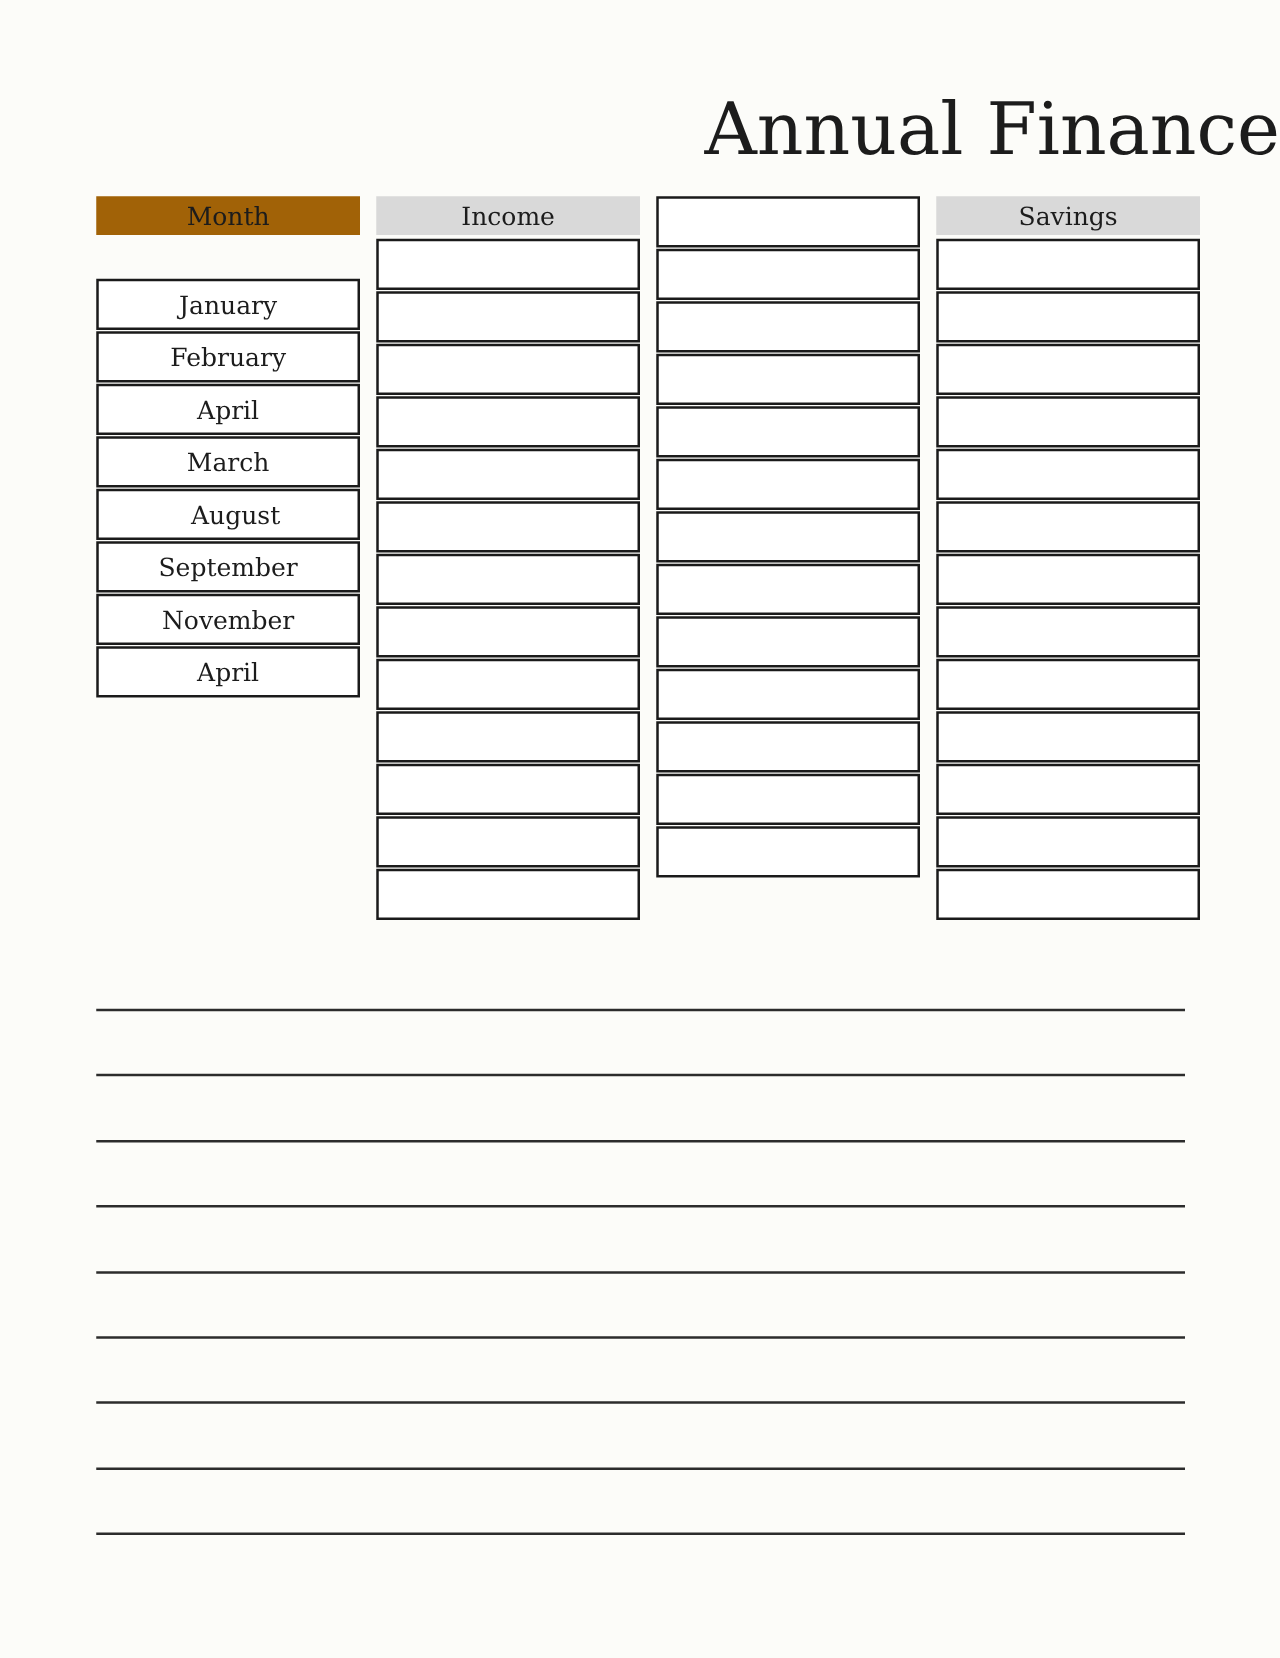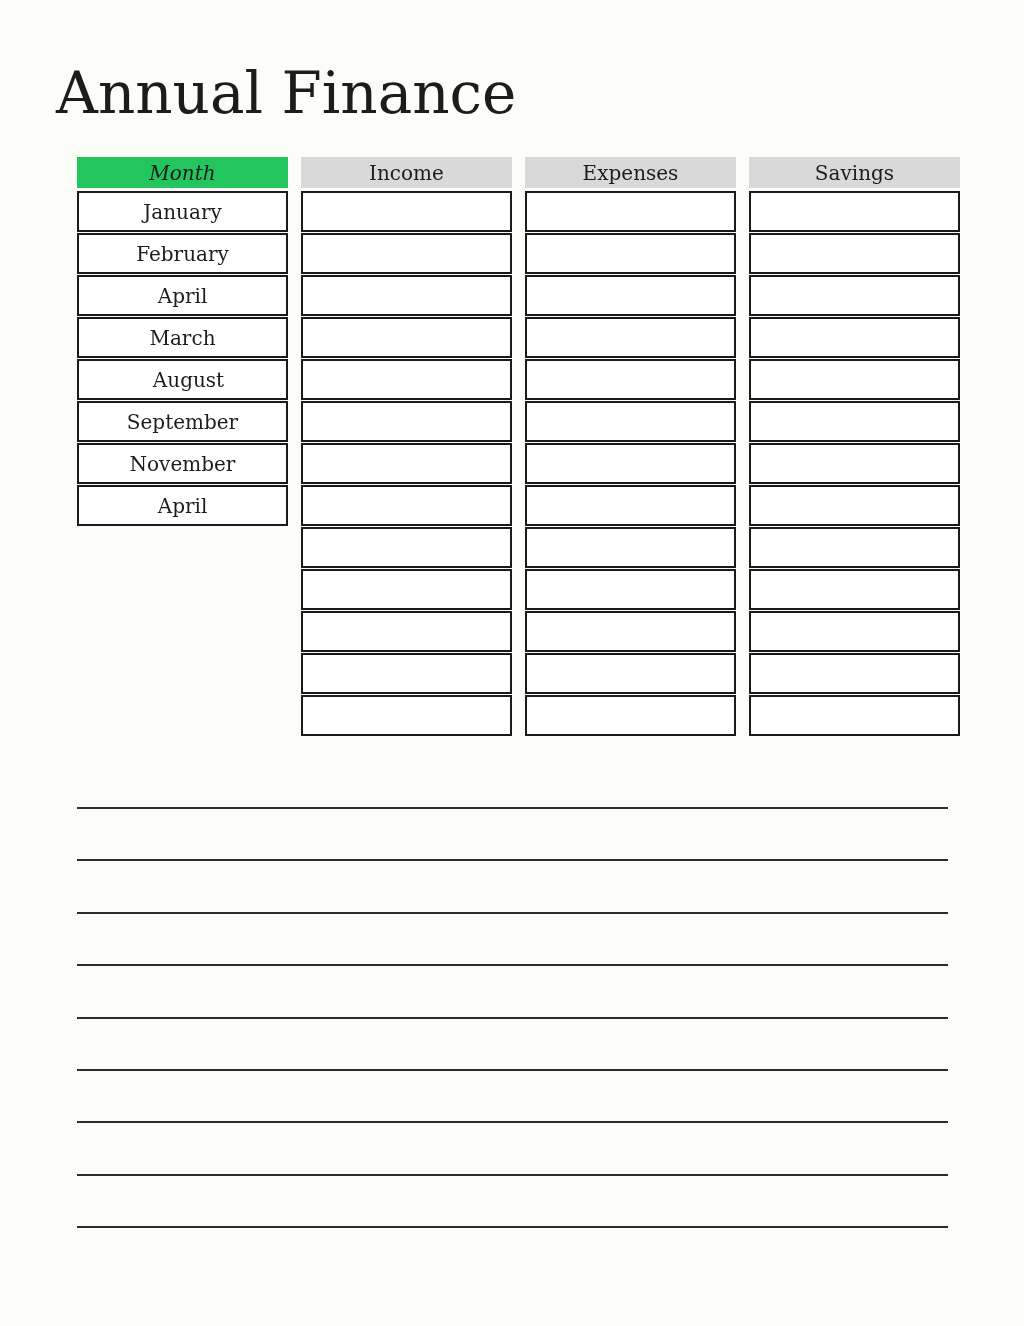--- a/index.html
+++ b/index.html
@@ -9,25 +9,25 @@
   body {
     width: 1024px;
     height: 1326px;
     position: relative;
     font-family: "DejaVu Serif", "Liberation Serif", serif;
     color: #1c1c1c;
     overflow: hidden;
   }
   .page-title {
     position: absolute;
-    top: 64px;
+    top: 74px;
     left: 56px;
     width: 968px;
     margin: 0;
-    text-align: left;
+    text-align: right;
     font-size: 58px;
     font-weight: 400;
     line-height: 1;
     letter-spacing: 0px;
     white-space: nowrap;
   }
   .finance-table {
     position: absolute;
     left: 77px;
     top: 157px;
@@ -71,22 +71,22 @@
     margin-bottom: 50.4px;
   }
 </style>
 </head>
 <body style="background: rgb(252, 252, 249); color: rgb(28, 28, 28);">
 
 <h1 class="page-title">Annual Finance</h1>
 
 <div class="finance-table" id="finance-table">
     <div class="table-column">
-      <div class="column-header" style="background: #22c55e; font-style: italic;">Month</div>
-      <div class="cell" style="border-color: rgb(26, 26, 26);">January</div>
+      <div class="column-header" style="background: #a16207;">Month</div>
+      <div class="cell" style="border-color: rgb(26, 26, 26); margin-top: 32px;">January</div>
       <div class="cell" style="border-color: rgb(26, 26, 26);">February</div>
       <div class="cell" style="border-color: rgb(26, 26, 26);">April</div>
       <div class="cell" style="border-color: rgb(26, 26, 26);">March</div>
       <div class="cell" style="border-color: rgb(26, 26, 26); padding-left: 12px;">August</div>
       <div class="cell" style="border-color: rgb(26, 26, 26);">September</div>
       <div class="cell" style="border-color: rgb(26, 26, 26);">November</div>
       <div class="cell" style="border-color: rgb(26, 26, 26);">April</div>
     </div>
     <div class="table-column">
       <div class="column-header" style="background: rgb(217, 217, 217);">Income</div>
@@ -98,21 +98,20 @@
       <div class="cell" style="border-color: rgb(26, 26, 26);"></div>
       <div class="cell" style="border-color: rgb(26, 26, 26);"></div>
       <div class="cell" style="border-color: rgb(26, 26, 26);"></div>
       <div class="cell" style="border-color: rgb(26, 26, 26);"></div>
       <div class="cell" style="border-color: rgb(26, 26, 26);"></div>
       <div class="cell" style="border-color: rgb(26, 26, 26);"></div>
       <div class="cell" style="border-color: rgb(26, 26, 26);"></div>
       <div class="cell" style="border-color: rgb(26, 26, 26);"></div>
     </div>
     <div class="table-column">
-      <div class="column-header" style="background: rgb(217, 217, 217);">Expenses</div>
       <div class="cell" style="border-color: rgb(26, 26, 26);"></div>
       <div class="cell" style="border-color: rgb(26, 26, 26);"></div>
       <div class="cell" style="border-color: rgb(26, 26, 26);"></div>
       <div class="cell" style="border-color: rgb(26, 26, 26);"></div>
       <div class="cell" style="border-color: rgb(26, 26, 26);"></div>
       <div class="cell" style="border-color: rgb(26, 26, 26);"></div>
       <div class="cell" style="border-color: rgb(26, 26, 26);"></div>
       <div class="cell" style="border-color: rgb(26, 26, 26);"></div>
       <div class="cell" style="border-color: rgb(26, 26, 26);"></div>
       <div class="cell" style="border-color: rgb(26, 26, 26);"></div>

